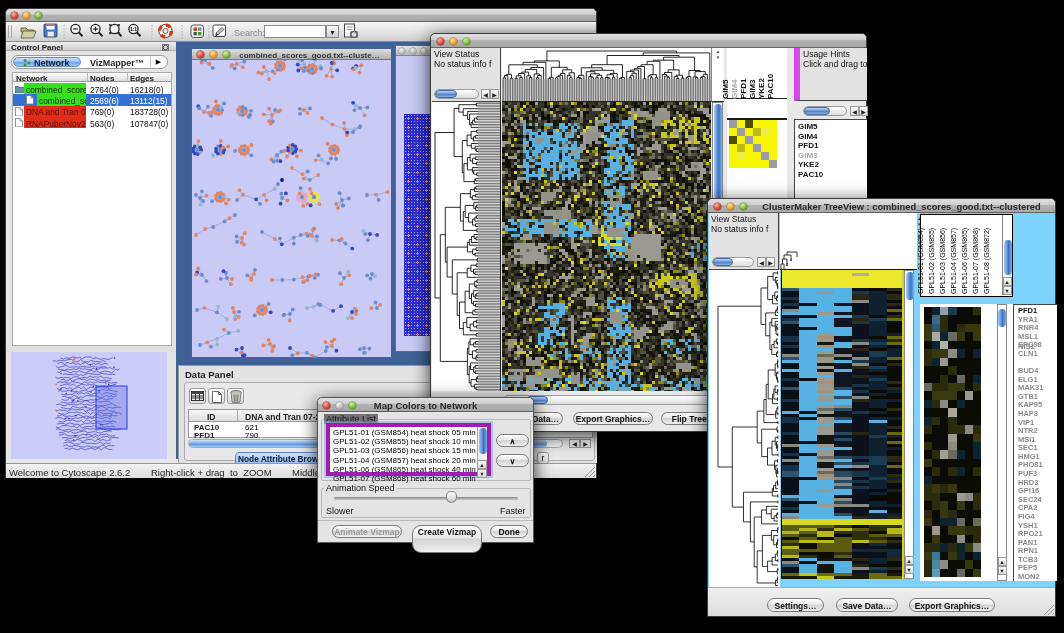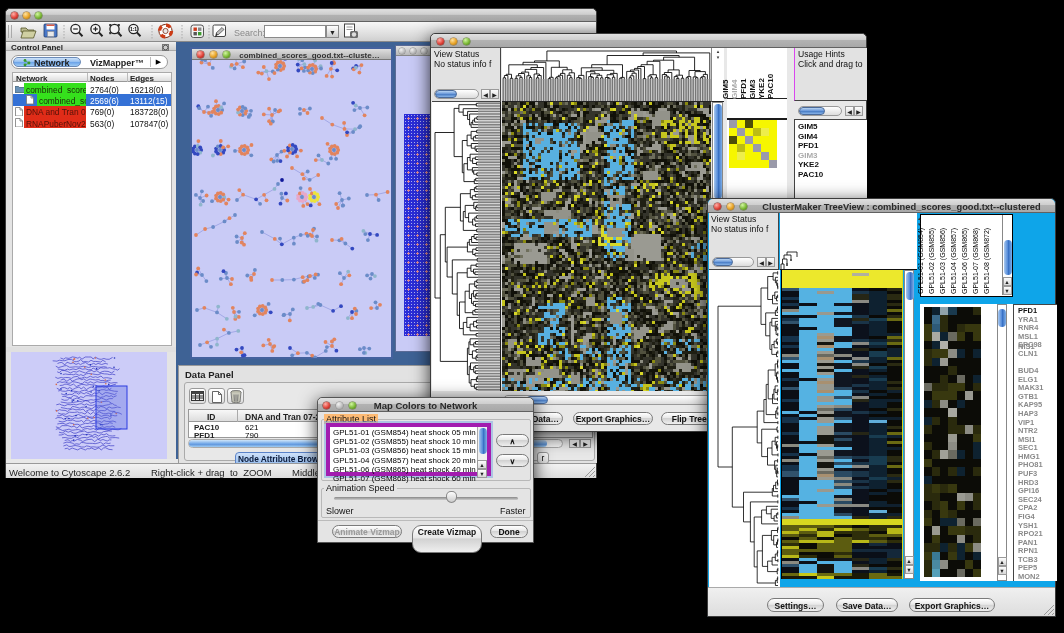--- a/index.html
+++ b/index.html
@@ -726,21 +726,21 @@
         <path stroke="#000" stroke-width="0.85" fill="none" d="M1.2,31.0V29.8M3.6,31.0V29.8M1.2,29.8H3.6M2.4,29.8V27.5M5.9,31.0V27.5M2.4,27.5H5.9M8.3,31.0V30.3M10.7,31.0V30.3M8.3,30.3H10.7M4.2,27.5V26.3M9.5,30.3V26.3M4.2,26.3H9.5M13.1,31.0V30.3M15.4,31.0V30.3M13.1,30.3H15.4M17.8,31.0V29.4M20.2,31.0V29.4M17.8,29.4H20.2M14.2,30.3V27.8M19.0,29.4V27.8M14.2,27.8H19.0M16.6,27.8V25.5M22.6,31.0V25.5M16.6,25.5H22.6M27.3,31.0V29.5M29.7,31.0V29.5M27.3,29.5H29.7M24.9,31.0V27.8M28.5,29.5V27.8M24.9,27.8H28.5M19.6,25.5V24.1M26.7,27.8V24.1M19.6,24.1H26.7M34.4,31.0V29.8M36.8,31.0V29.8M34.4,29.8H36.8M35.6,29.8V27.5M39.2,31.0V27.5M35.6,27.5H39.2M32.1,31.0V26.0M37.4,27.5V26.0M32.1,26.0H37.4M23.2,24.1V21.4M34.7,26.0V21.4M23.2,21.4H34.7M28.9,21.4V19.5M41.6,31.0V19.5M28.9,19.5H41.6M6.8,26.3V16.8M35.3,19.5V16.8M6.8,16.8H35.3M21.0,16.8V14.3M43.9,31.0V14.3M21.0,14.3H43.9M46.3,31.0V30.6M48.7,31.0V30.6M46.3,30.6H48.7M47.5,30.6V29.3M51.1,31.0V29.3M47.5,29.3H51.1M53.4,31.0V29.9M55.8,31.0V29.9M53.4,29.9H55.8M54.6,29.9V28.7M58.2,31.0V28.7M54.6,28.7H58.2M56.4,28.7V27.3M60.6,31.0V27.3M56.4,27.3H60.6M58.5,27.3V25.4M62.9,31.0V25.4M58.5,25.4H62.9M67.7,31.0V29.7M70.1,31.0V29.7M67.7,29.7H70.1M65.3,31.0V27.3M68.9,29.7V27.3M65.3,27.3H68.9M67.1,27.3V24.8M72.4,31.0V24.8M67.1,24.8H72.4M60.7,25.4V21.8M69.8,24.8V21.8M60.7,21.8H69.8M49.3,29.3V19.3M65.2,21.8V19.3M49.3,19.3H65.2M32.5,14.3V12.9M57.3,19.3V12.9M32.5,12.9H57.3M77.2,31.0V30.3M79.6,31.0V30.3M77.2,30.3H79.6M74.8,31.0V29.6M78.4,30.3V29.6M74.8,29.6H78.4M76.6,29.6V27.4M81.9,31.0V27.4M76.6,27.4H81.9M89.1,31.0V29.3M91.4,31.0V29.3M89.1,29.3H91.4M86.7,31.0V28.6M90.2,29.3V28.6M86.7,28.6H90.2M93.8,31.0V29.4M96.2,31.0V29.4M93.8,29.4H96.2M98.6,31.0V29.8M100.9,31.0V29.8M98.6,29.8H100.9M95.0,29.4V27.3M99.8,29.8V27.3M95.0,27.3H99.8M88.5,28.6V25.8M97.4,27.3V25.8M88.5,25.8H97.4M84.3,31.0V23.7M92.9,25.8V23.7M84.3,23.7H92.9M105.7,31.0V30.2M108.1,31.0V30.2M105.7,30.2H108.1M103.3,31.0V29.5M106.9,30.2V29.5M103.3,29.5H106.9M110.4,31.0V29.2M112.8,31.0V29.2M110.4,29.2H112.8M105.1,29.5V26.7M111.6,29.2V26.7M105.1,26.7H111.6M108.4,26.7V25.4M115.2,31.0V25.4M108.4,25.4H115.2M88.6,23.7V22.3M111.8,25.4V22.3M88.6,22.3H111.8M79.3,27.4V19.8M100.2,22.3V19.8M79.3,19.8H100.2M117.6,31.0V30.2M119.9,31.0V30.2M117.6,30.2H119.9M118.8,30.2V29.4M122.3,31.0V29.4M118.8,29.4H122.3M89.7,19.8V16.7M120.5,29.4V16.7M89.7,16.7H120.5M127.1,31.0V29.7M129.4,31.0V29.7M127.1,29.7H129.4M128.2,29.7V27.8M131.8,31.0V27.8M128.2,27.8H131.8M130.0,27.8V25.2M134.2,31.0V25.2M130.0,25.2H134.2M124.7,31.0V23.4M132.1,25.2V23.4M124.7,23.4H132.1M128.4,23.4V22.0M136.6,31.0V22.0M128.4,22.0H136.6M132.5,22.0V20.4M138.9,31.0V20.4M132.5,20.4H138.9M141.3,31.0V30.6M143.7,31.0V30.6M141.3,30.6H143.7M135.7,20.4V18.5M142.5,30.6V18.5M135.7,18.5H142.5M148.4,31.0V29.8M150.8,31.0V29.8M148.4,29.8H150.8M146.1,31.0V28.0M149.6,29.8V28.0M146.1,28.0H149.6M153.2,31.0V29.7M155.6,31.0V29.7M153.2,29.7H155.6M147.8,28.0V26.7M154.4,29.7V26.7M147.8,26.7H154.4M139.1,18.5V16.7M151.1,26.7V16.7M139.1,16.7H151.1M145.1,16.7V13.3M157.9,31.0V13.3M145.1,13.3H157.9M165.1,31.0V29.2M167.4,31.0V29.2M165.1,29.2H167.4M162.7,31.0V28.1M166.2,29.2V28.1M162.7,28.1H166.2M160.3,31.0V26.5M164.5,28.1V26.5M160.3,26.5H164.5M162.4,26.5V24.5M169.8,31.0V24.5M162.4,24.5H169.8M174.6,31.0V30.4M176.9,31.0V30.4M174.6,30.4H176.9M172.2,31.0V28.6M175.8,30.4V28.6M172.2,28.6H175.8M179.3,31.0V30.2M181.7,31.0V30.2M179.3,30.2H181.7M174.0,28.6V27.2M180.5,30.2V27.2M174.0,27.2H180.5M166.1,24.5V21.9M177.2,27.2V21.9M166.1,21.9H177.2M151.5,13.3V12.2M171.7,21.9V12.2M151.5,12.2H171.7M184.1,31.0V29.7M186.4,31.0V29.7M184.1,29.7H186.4M185.2,29.7V28.6M188.8,31.0V28.6M185.2,28.6H188.8M193.6,31.0V29.7M195.9,31.0V29.7M193.6,29.7H195.9M191.2,31.0V28.9M194.8,29.7V28.9M191.2,28.9H194.8M198.3,31.0V29.7M200.7,31.0V29.7M198.3,29.7H200.7M199.5,29.7V28.7M203.1,31.0V28.7M199.5,28.7H203.1M201.3,28.7V26.4M205.4,31.0V26.4M201.3,26.4H205.4M193.0,28.9V23.6M203.4,26.4V23.6M193.0,23.6H203.4M187.0,28.6V22.5M198.2,23.6V22.5M187.0,22.5H198.2M161.6,12.2V9.2M192.6,22.5V9.2M161.6,9.2H192.6M105.1,16.7V7.5M177.1,9.2V7.5M105.1,7.5H177.1M141.1,7.5V4.9M207.8,31.0V4.9M141.1,4.9H207.8M44.9,12.9V3.0M174.5,4.9V3.0M44.9,3.0H174.5"></path>
       </svg></div>
     <div class="w" style="left:280px;top:14px;width:13px;height:54px;background:#fff;border-left:1px solid #888;border-bottom:1px solid #222;font-size:5px;color:#333;text-align:center">▴<br>▾</div>
     <div class="w" style="left:296px;top:14px;width:60px;height:51px;background:#fff;border-bottom:1px solid #222"></div>
     <div class="vlab" style="left:299px;top:56px;font:bold 8px 'Liberation Sans';color:#111">GIM5</div>
     <div class="vlab" style="left:308px;top:56px;font:bold 8px 'Liberation Sans';color:#aaa">GIM4</div>
     <div class="vlab" style="left:317px;top:56px;font:bold 8px 'Liberation Sans';color:#111">PFD1</div>
     <div class="vlab" style="left:326px;top:56px;font:bold 8px 'Liberation Sans';color:#111">GIM3</div>
     <div class="vlab" style="left:335px;top:56px;font:bold 8px 'Liberation Sans';color:#111">YKE2</div>
     <div class="vlab" style="left:344px;top:56px;font:bold 8px 'Liberation Sans';color:#111">PAC10</div>
-    <div class="w" style="left:363px;top:14px;width:73px;height:53px;background:#e2e2e2;border-left:1px solid #d946ef;border-bottom:1px solid #444">
+    <div class="w" style="left:363px;top:14px;width:73px;height:53px;background:#e2e2e2;border-left:6px solid #d946ef;border-bottom:1px solid #444">
       <div style="position:absolute;left:3px;top:1px;font-size:8.6px;color:#111">Usage Hints</div>
       <div style="position:absolute;left:3px;top:11px;font-size:8.6px;color:#111;white-space:nowrap">Click and drag to</div>
       <div class="pill" style="left:3px;top:58px;width:44px;height:10px"></div>
       <div class="pth" style="left:4px;top:59px;width:26px;height:8px"></div>
       <div class="arr" style="left:50px;top:58px;width:9px;height:10px;font-size:6px;line-height:10px">◀</div>
       <div class="arr" style="left:59px;top:58px;width:9px;height:10px;font-size:6px;line-height:10px">▶</div>
     </div>
     <div class="w" style="left:1px;top:68px;width:69px;height:289px;background:#fff;border-right:1px solid #222;overflow:hidden"><svg width="69" height="289">
         <rect x="46" y="0" width="23" height="289" fill="#b4b4b4" opacity="0.6"></rect>
         <path stroke="#808080" stroke-width="1.4" fill="none" d="M46,1.3H69M46,4.0H69M46,6.7H69M46,9.4H69M46,12.0H69M46,14.7H69M46,17.4H69M46,20.1H69M46,22.7H69M46,25.4H69M46,28.1H69M46,30.8H69M46,33.4H69M46,36.1H69M46,38.8H69M46,41.5H69M46,44.2H69M46,46.8H69M46,49.5H69M46,52.2H69M46,54.9H69M46,57.5H69M46,60.2H69M46,62.9H69M46,65.6H69M46,68.2H69M46,70.9H69M46,73.6H69M46,76.3H69M46,78.9H69M46,81.6H69M46,84.3H69M46,87.0H69M46,89.6H69M46,92.3H69M46,95.0H69M46,97.7H69M46,100.3H69M46,103.0H69M46,105.7H69M46,108.4H69M46,111.1H69M46,113.7H69M46,116.4H69M46,119.1H69M46,121.8H69M46,124.4H69M46,127.1H69M46,129.8H69M46,132.5H69M46,135.1H69M46,137.8H69M46,140.5H69M46,143.2H69M46,145.8H69M46,148.5H69M46,151.2H69M46,153.9H69M46,156.5H69M46,159.2H69M46,161.9H69M46,164.6H69M46,167.2H69M46,169.9H69M46,172.6H69M46,175.3H69M46,177.9H69M46,180.6H69M46,183.3H69M46,186.0H69M46,188.7H69M46,191.3H69M46,194.0H69M46,196.7H69M46,199.4H69M46,202.0H69M46,204.7H69M46,207.4H69M46,210.1H69M46,212.7H69M46,215.4H69M46,218.1H69M46,220.8H69M46,223.4H69M46,226.1H69M46,228.8H69M46,231.5H69M46,234.1H69M46,236.8H69M46,239.5H69M46,242.2H69M46,244.8H69M46,247.5H69M46,250.2H69M46,252.9H69M46,255.6H69M46,258.2H69M46,260.9H69M46,263.6H69M46,266.3H69M46,268.9H69M46,271.6H69M46,274.3H69M46,277.0H69M46,279.6H69M46,282.3H69M46,285.0H69M46,287.7H69"></path>
@@ -812,21 +812,21 @@
       <div class="glab" style="left:3px;top:30.799999999999997px;font-size:8px;color:#aaa">GIM3</div>
       <div class="glab" style="left:3px;top:40.4px;font-size:8px;color:#111">YKE2</div>
       <div class="glab" style="left:3px;top:50.0px;font-size:8px;color:#111">PAC10</div>
     </div>
     <div class="pill" style="left:72px;top:361px;width:293px;height:10px;border-radius:5px"></div>
     <div class="pth" style="left:95px;top:362px;width:22px;height:8px"></div>
     <div class="btn" style="left:75px;top:378px;width:57px;height:13px;font-size:8.5px;line-height:13px">Save Data…</div>
     <div class="btn" style="left:142px;top:378px;width:80px;height:13px;font-size:8.5px;line-height:13px">Export Graphics…</div>
     <div class="btn" style="left:230px;top:378px;width:80px;height:13px;font-size:8.5px;line-height:13px">Flip Tree Node</div>
   </div>
-<div class="w" style="left:707px;top:198px;width:349px;height:419px;background:#0ea5e9;border:1px solid #3c3c3c;border-radius:5px 5px 0 0;box-shadow:0 4px 18px rgba(0,0,0,.8)">
+<div class="w" style="left:707px;top:198px;width:349px;height:419px;background:#7dd3fc;border:1px solid #3c3c3c;border-radius:5px 5px 0 0;box-shadow:0 4px 18px rgba(0,0,0,.8)">
     <div class="tb" style="height:14px"></div>
     <div class="lt lr" style="left:6px;top:3.5px"></div>
     <div class="lt lo" style="left:19px;top:3.5px"></div>
     <div class="lt lg" style="left:32px;top:3.5px"></div>
     <div class="tt" style="left:44px;width:calc(100% - 48px);top:2.5px;font-size:9.3px">ClusterMaker TreeView : combined_scores_good.txt--clustered</div>
     <div class="w" style="left:1px;top:14px;width:70px;height:57px;background:#e2e2e2;border-right:1px solid #444;border-bottom:1px solid #444">
       <div style="position:absolute;left:2px;top:1px;font-size:8.6px;color:#111">View Status</div>
       <div style="position:absolute;left:2px;top:11px;font-size:8.6px;color:#111;white-space:nowrap">No status info f</div>
       <div class="pill" style="left:3px;top:44px;width:42px;height:10px"></div>
       <div class="pth" style="left:4px;top:45px;width:20px;height:8px"></div>
@@ -966,21 +966,21 @@
       </svg>
     </div>
   </div>
 <div class="w" style="left:317px;top:397px;width:217px;height:146px;background:#e4e4e4;border:1px solid #555;border-radius:5px 5px 0 0;box-shadow:0 4px 18px rgba(0,0,0,.8)">
     <div class="tb" style="height:14px"></div>
     <div class="lt lr" style="left:5px;top:3.5px"></div>
     <div class="lt lgr" style="left:18px;top:3.5px"></div>
     <div class="lt lg" style="left:31px;top:3.5px"></div>
     <div class="tt" style="top:2px;font-size:9.5px">Map Colors to Network</div>
     <div style="position:absolute;left:3px;top:21px;width:210px;height:62px;border:1px solid #b8b8b8;border-radius:2px"></div>
-    <div style="position:absolute;left:6px;top:16px;font-size:9px;color:#111;background:#fdba74;padding:0 2px">Attribute List</div>
+    <div style="position:absolute;left:6px;top:16px;font-size:9px;color:#111;background:#737373;padding:0 2px">Attribute List</div>
     <div style="position:absolute;left:8px;top:25px;width:165px;height:53px;background:#fff;border:4px solid #a21caf;box-shadow:0 0 0 2px rgba(125,170,225,.55)">
       <div style="position:absolute;left:3px;top:1.0px;font-size:8px;color:#000;white-space:nowrap">GPL51-01 (GSM854) heat shock 05 min</div>
       <div style="position:absolute;left:3px;top:10.2px;font-size:8px;color:#000;white-space:nowrap">GPL51-02 (GSM855) heat shock 10 min</div>
       <div style="position:absolute;left:3px;top:19.4px;font-size:8px;color:#000;white-space:nowrap">GPL51-03 (GSM856) heat shock 15 min</div>
       <div style="position:absolute;left:3px;top:28.6px;font-size:8px;color:#000;white-space:nowrap">GPL51-04 (GSM857) heat shock 20 min</div>
       <div style="position:absolute;left:3px;top:37.8px;font-size:8px;color:#000;white-space:nowrap">GPL51-06 (GSM865) heat shock 40 min</div>
       <div style="position:absolute;left:3px;top:47.0px;font-size:8px;color:#000;white-space:nowrap">GPL51-07 (GSM868) heat shock 60 min</div>
       <div style="position:absolute;right:0;top:0;width:10px;height:51px;background:#f0f0f0;border-left:1px solid #aaa"></div>
       <div class="vth" style="left:auto;right:0.5px;top:1px;width:8px;height:26px"></div>
       <div class="arr" style="left:auto;right:0px;top:33px;width:10px;height:9px;font-size:5.5px;line-height:9px">▲</div>

